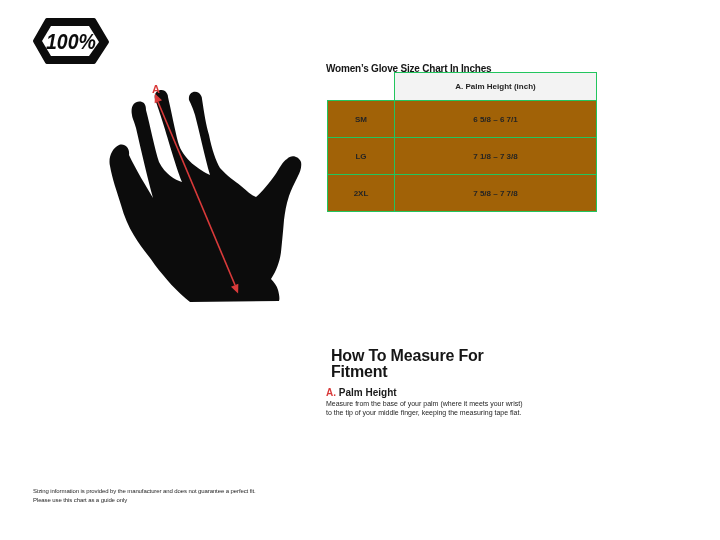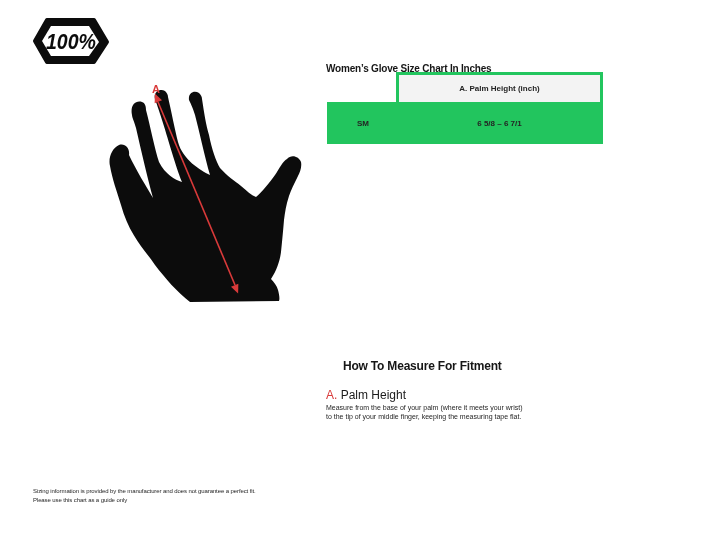--- a/index.html
+++ b/index.html
@@ -22,38 +22,38 @@
   .chart-title {
     position:absolute; left:326px; top:64px;
     margin:0; font-size:10px; font-weight:700; letter-spacing:-0.2px; color:#161616;
     line-height:1;
   }
   .size-table {
     position:absolute; left:327px; top:72px;
     border-collapse:collapse; table-layout:fixed;
   }
   .size-table td {
-    border:3px solid #22c55e;
+    border:1px solid #22c55e;
     text-align:center; vertical-align:middle;
     font-size:8px; font-weight:700; color:#242424;
     padding:0;
   }
   .size-table td.c1 { width:66px; }
   .size-table td.c2 { width:201px; }
   .size-table tr.hdr td { height:27px; background:#f3f3f3; }
   .size-table tr.hdr td.empty { border:none; background:transparent; }
   .size-table tr.data td { height:36px; }
-  .size-table tr.gray td { background:#22c55e; }
+  .size-table tr.gray td { background:#a16207; }
 
   .howto { position:absolute; left:326px; top:343px; width:210px; }
   .howto h2 {
-    margin:17px; font-size:12px; font-weight:700; letter-spacing:-0.2px; color:#161616;
+    margin:5px; font-size:16px; font-weight:700; letter-spacing:-0.2px; color:#161616;
     line-height:1;
   }
-  .howto .item-label { margin:7px 0 1px 0; font-size:12px; font-weight:400; line-height:1.1; }
+  .howto .item-label { margin:7px 0 1px 0; font-size:10px; font-weight:700; line-height:1.1; }
   .howto .item-label .red { color:#d93a3a; }
   .howto p {
     margin:0; font-size:7px; line-height:1.3; width:202px; color:#1f1f1f;
   }
 
   .page-footer {
     position:absolute; left:33px; top:487px;
     font-size:6px; line-height:1.45; letter-spacing:-0.1px; color:#1f1f1f;
   }
 </style>
@@ -117,20 +117,28 @@
 <table class="size-table">
   <tbody>
       <tr class="hdr">
     <td class="c1 empty"></td>
     <td class="c2">A. Palm Height (inch)</td>
   </tr>
   <tr class="data gray">
     <td class="c1">SM</td>
     <td class="c2">6 5/8 – 6 7/1</td>
   </tr>
+  <tr class="data gray">
+    <td class="c1">LG</td>
+    <td class="c2">7 1/8 – 7 3/8</td>
+  </tr>
+  <tr class="data gray">
+    <td class="c1">2XL</td>
+    <td class="c2">7 5/8 – 7 7/8</td>
+  </tr>
 </tbody>
   </table>
 
 <section class="howto">
   <h2>How To Measure For Fitment</h2>
   <div class="item-label">
     <span class="red">A.</span>
     <span>Palm Height</span>
   </div>
   <p>Measure from the base of your palm (where it meets your wrist) to the tip of your middle finger, keeping the measuring tape flat.</p>

